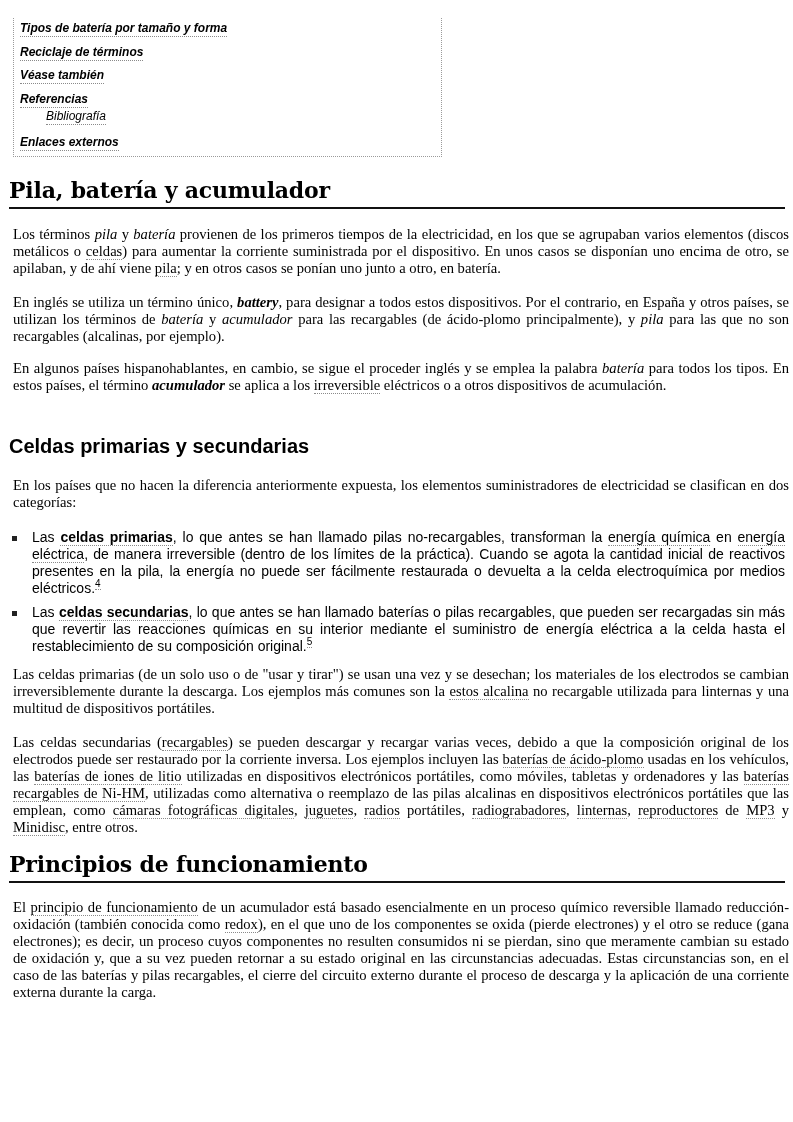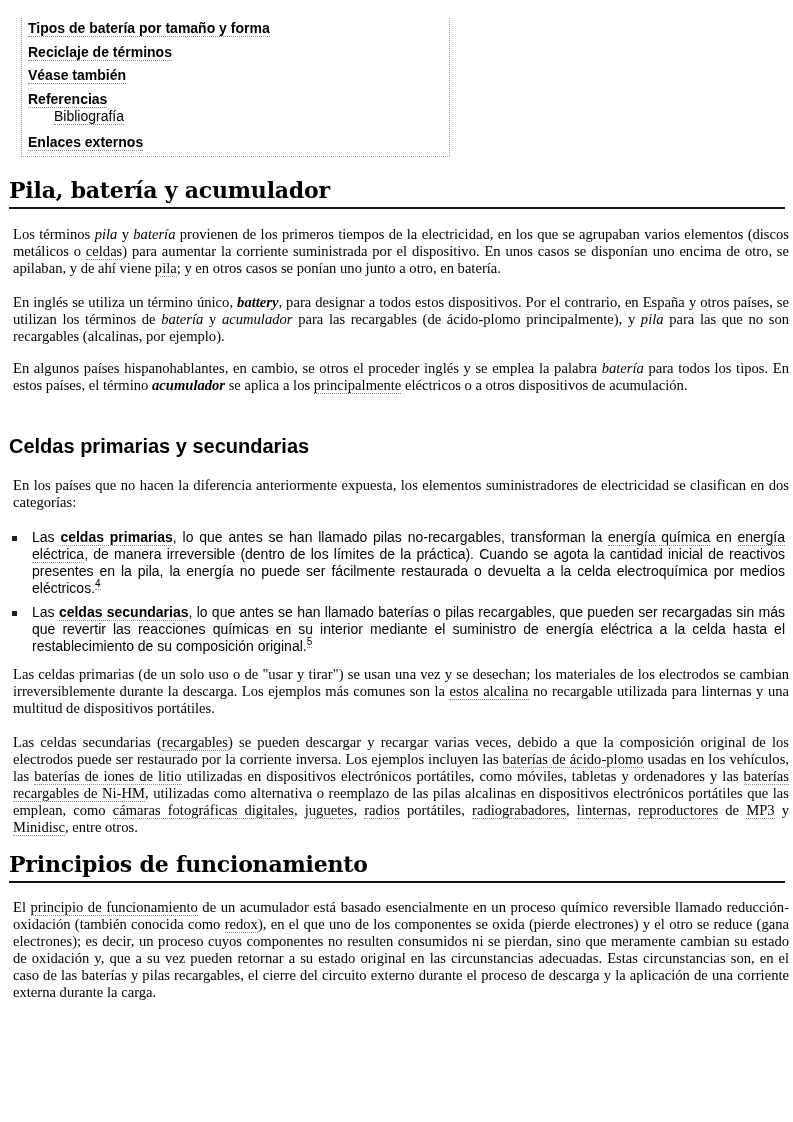--- a/index.html
+++ b/index.html
@@ -16,29 +16,30 @@
   a.lnk {
     color: #000;
     text-decoration: none;
     border-bottom: 1px dotted #8a8a8a;
     cursor: pointer;
   }
 
   
   .toc {
     position: absolute;
-    left: 12px; top: 18px;
+    left: 4px; top: 18px;
     width: 429px;
     height: 139px;
     border-left: 1px dotted #9a9a9a;
     border-right: 1px dotted #9a9a9a;
     border-bottom: 1px dotted #9a9a9a;
     box-sizing: border-box;
     font-family: "Liberation Sans", sans-serif;
-    font-size: 14px;
+    font-size: 12px;
+    font-style: italic;
   }
   .toc-item {
     position: absolute;
     left: 6px;
     font-weight: bold;
     line-height: 16px;
   }
   .toc-sub {
     position: absolute;
     left: 32px;
@@ -119,21 +120,21 @@
     <a class="lnk toc-sub" style="top:90px">Bibliografía</a>
     <a class="lnk toc-item" style="top:116px">Enlaces externos</a>
   </div>
 
   <h1 class="section" style="top:176px">Pila, batería y acumulador</h1>
 
   <p class="para" style="top:222px"><span>Los términos </span><i>pila</i><span> y </span><i>batería</i><span> provienen de los primeros tiempos de la electricidad, en los que se agrupaban varios elementos (discos metálicos o </span><a class="lnk">celdas</a><span>) para aumentar la corriente suministrada por el dispositivo. En unos casos se disponían uno encima de otro, se apilaban, y de ahí viene </span><a class="lnk">pila</a><span>; y en otros casos se ponían uno junto a otro, en batería.</span></p>
 
   <p class="para" style="top:290px"><span>En inglés se utiliza un término único, </span><b><i>battery</i></b><span>, para designar a todos estos dispositivos. Por el contrario, en España y otros países, se utilizan los términos de </span><i>batería</i><span> y </span><i>acumulador</i><span> para las recargables (de ácido-plomo principalmente), y </span><i>pila</i><span> para las que no son recargables (alcalinas, por ejemplo).</span></p>
 
-  <p class="para" style="top:356px"><span>En algunos países hispanohablantes, en cambio, se otros el proceder inglés y se emplea la palabra </span><i>batería</i><span> para todos los tipos. En estos países, el término </span><b><i>acumulador</i></b><span> se aplica a los </span><a class="lnk">principalmente</a><span> eléctricos o a otros dispositivos de acumulación.</span></p>
+  <p class="para" style="top:356px"><span>En algunos países hispanohablantes, en cambio, se sigue el proceder inglés y se emplea la palabra </span><i>batería</i><span> para todos los tipos. En estos países, el término </span><b><i>acumulador</i></b><span> se aplica a los </span><a class="lnk">irreversible</a><span> eléctricos o a otros dispositivos de acumulación.</span></p>
 
   <h2 class="subsection" style="top:436px">Celdas primarias y secundarias</h2>
 
   <p class="para" style="top:473px">En los países que no hacen la diferencia anteriormente expuesta, los elementos suministradores de electricidad se clasifican en dos categorías:</p>
 
   <ul class="bullets" style="top:522px">
     <li>
       <span class="bullet"></span><span>Las </span><b><a class="lnk">celdas primarias</a></b><span>, lo que antes se han llamado pilas no-recargables, transforman la </span><a class="lnk">energía química</a><span> en </span><a class="lnk">energía eléctrica</a><span>, de manera irreversible (dentro de los límites de la práctica). Cuando se agota la cantidad inicial de reactivos presentes en la pila, la energía no puede ser fácilmente restaurada o devuelta a la celda electroquímica por medios eléctricos.</span><sup class="ref"><a class="lnk">4</a></sup>
     </li>
     <li>

